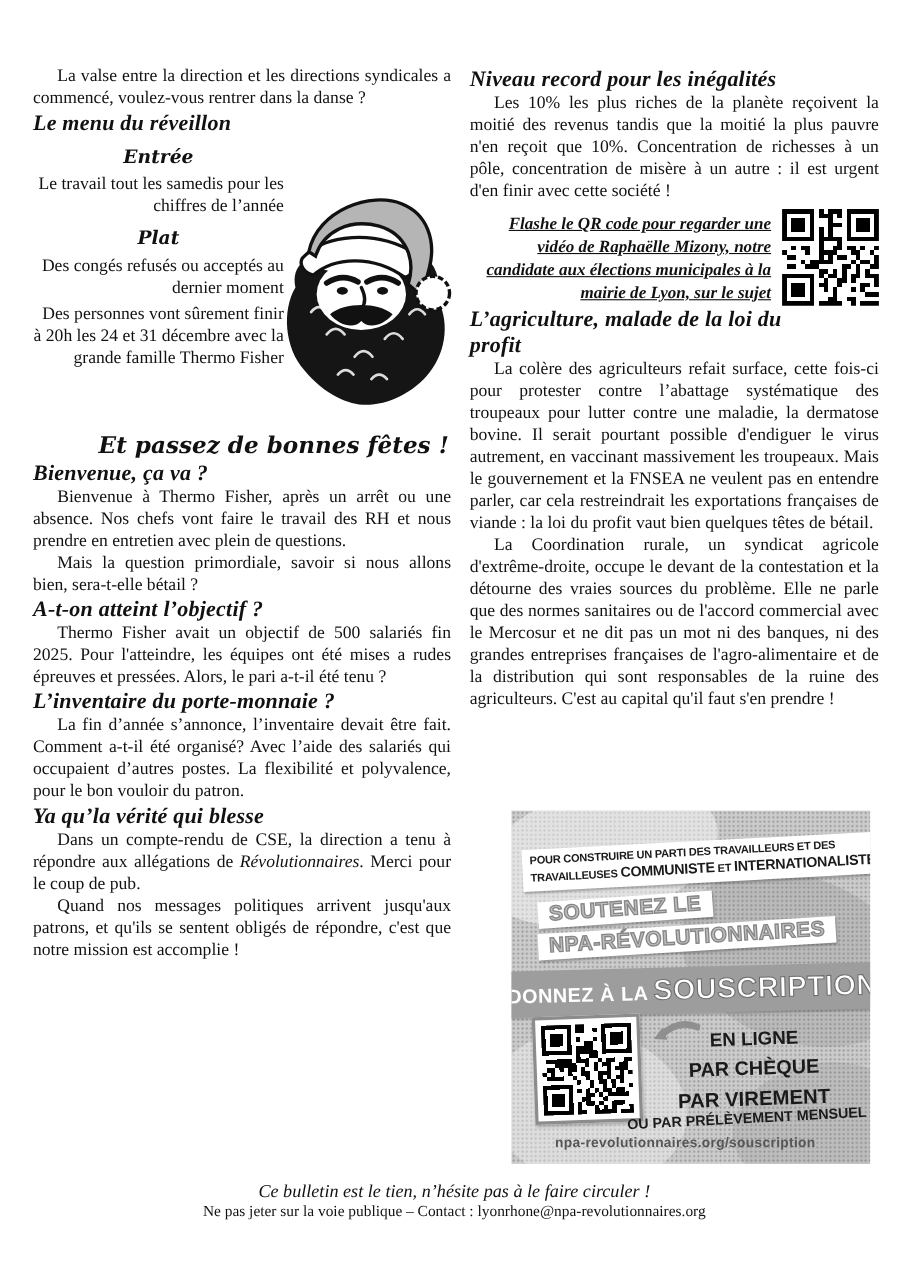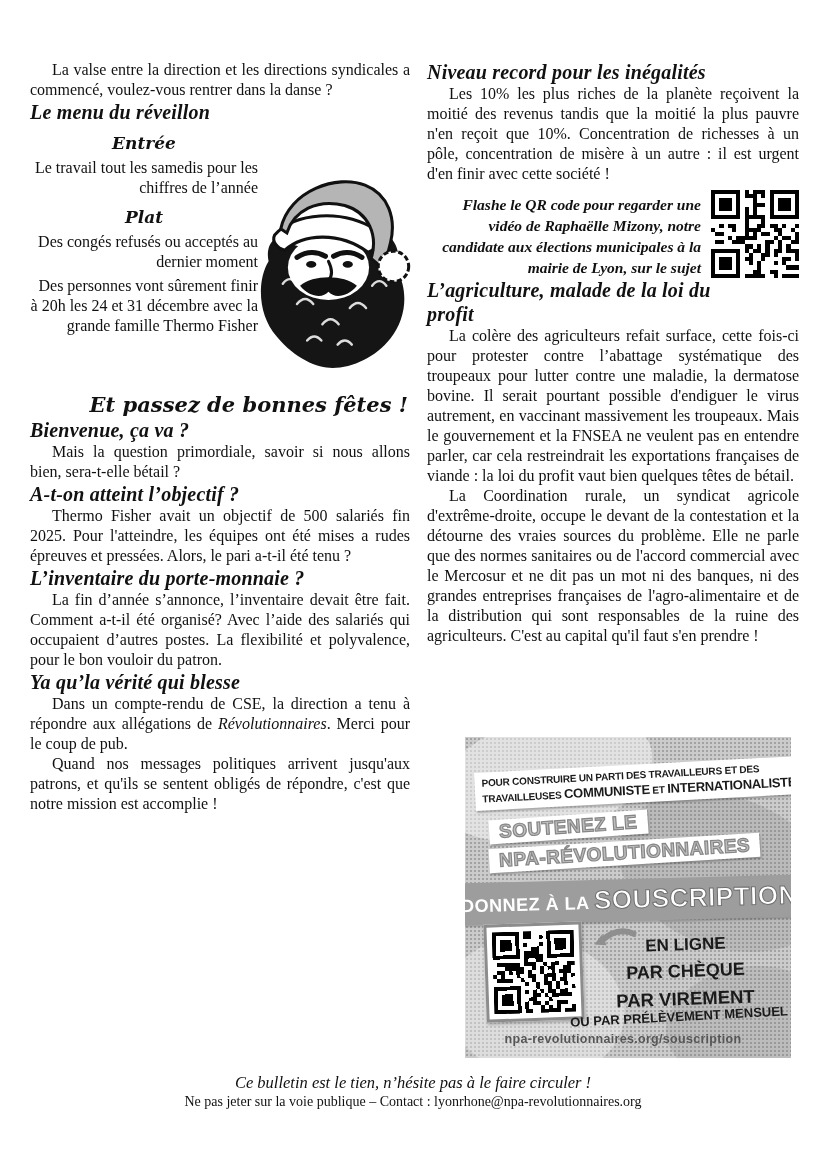--- a/index.html
+++ b/index.html
@@ -19,21 +19,21 @@
   .mt-verite{margin-top:24px;}
   .mt-agri{margin-top:12px;max-width:330px;}
   .script{font-family:"DejaVu Serif",serif;font-style:italic;font-weight:bold;}
   .menu-wrap{position:relative;min-height:252px;margin-top:4px;}
   .menu-items{width:228px;text-align:center;}
   .course-label{font-size:17px;line-height:22px;margin-top:8px;}
   .course-text{font-size:16px;line-height:20px;margin-top:4px;text-align:right;}
   .marx{position:absolute;left:206px;top:40px;width:188px;height:198px;}
   .closing{text-align:right;font-size:21px;line-height:26px;margin-top:8px;padding-right:2px;}
   .ital-emph{font-style:italic;}
-  .qr-row{display:flex;align-items:flex-end;margin-top:6px;}
+  .qr-row{display:flex;align-items:center;margin-top:6px;text-decoration:underline;}
   .qr-caption{flex:1;font-size:15.5px;line-height:21px;font-weight:bold;font-style:italic;
               text-align:right;padding-right:10px;padding-top:2px;}
   .qr{width:88px;height:88px;flex:none;}
   
   .ad{position:absolute;left:465px;top:737px;width:326px;height:321px;background-color:#cbcbcb;
       background-image:radial-gradient(circle,#a2a2a2 0.8px,rgba(0,0,0,0) 1.2px);
       background-size:4px 4px;overflow:hidden;font-family:"Liberation Sans",sans-serif;}
   .blob{position:absolute;border-radius:50%;}
   .b1{left:-30px;top:-20px;width:220px;height:120px;background:rgba(255,255,255,0.45);transform:rotate(-15deg);}
   .b2{left:150px;top:60px;width:220px;height:150px;background:rgba(110,110,110,0.18);transform:rotate(20deg);}
@@ -115,20 +115,21 @@
           <path d="M44,56 C52,18 100,2 127,13 C150,22 158,46 152,70 C150,80 146,88 141,92
                    L133,85 C140,63 131,40 107,33 C80,26 57,38 50,60 Z" fill="#b5b5b5" stroke="#111" stroke-width="3"></path>
 
           <circle cx="155" cy="93" r="15" fill="#ffffff" stroke="#111" stroke-width="3" stroke-dasharray="5 2.5"></circle>
         </svg>
       </div>
     </div>
     <div class="script closing">Et passez de bonnes fêtes !</div>
 
     <h2 class="head mt-bienvenue">Bienvenue, ça va ?</h2>
+    <p class="body">Bienvenue à Thermo Fisher, après un arrêt ou une absence. Nos chefs vont faire le travail des RH et nous prendre en entretien avec plein de questions.</p>
     <p class="body">Mais la question primordiale, savoir si nous allons bien, sera-t-elle bétail ?</p>
 
     <h2 class="head mt-objectif">A-t-on atteint l’objectif ?</h2>
     <p class="body">Thermo Fisher avait un objectif de 500 salariés fin 2025. Pour l'atteindre, les équipes ont été mises a rudes épreuves et pressées. Alors, le pari a-t-il été tenu ?</p>
 
     <h2 class="head mt-inventaire">L’inventaire du porte-monnaie ?</h2>
     <p class="body">La fin d’année s’annonce, l’inventaire devait être fait. Comment a-t-il été organisé? Avec l’aide des salariés qui occupaient d’autres postes. La flexibilité et polyvalence, pour le bon vouloir du patron.</p>
 
     <h2 class="head mt-verite">Ya qu’la vérité qui blesse</h2>
     <p class="body"><span>Dans un compte-rendu de CSE, la direction a tenu à répondre aux allégations de </span><span class="ital-emph">Révolutionnaires</span><span>. Merci pour le coup de pub.</span></p>

